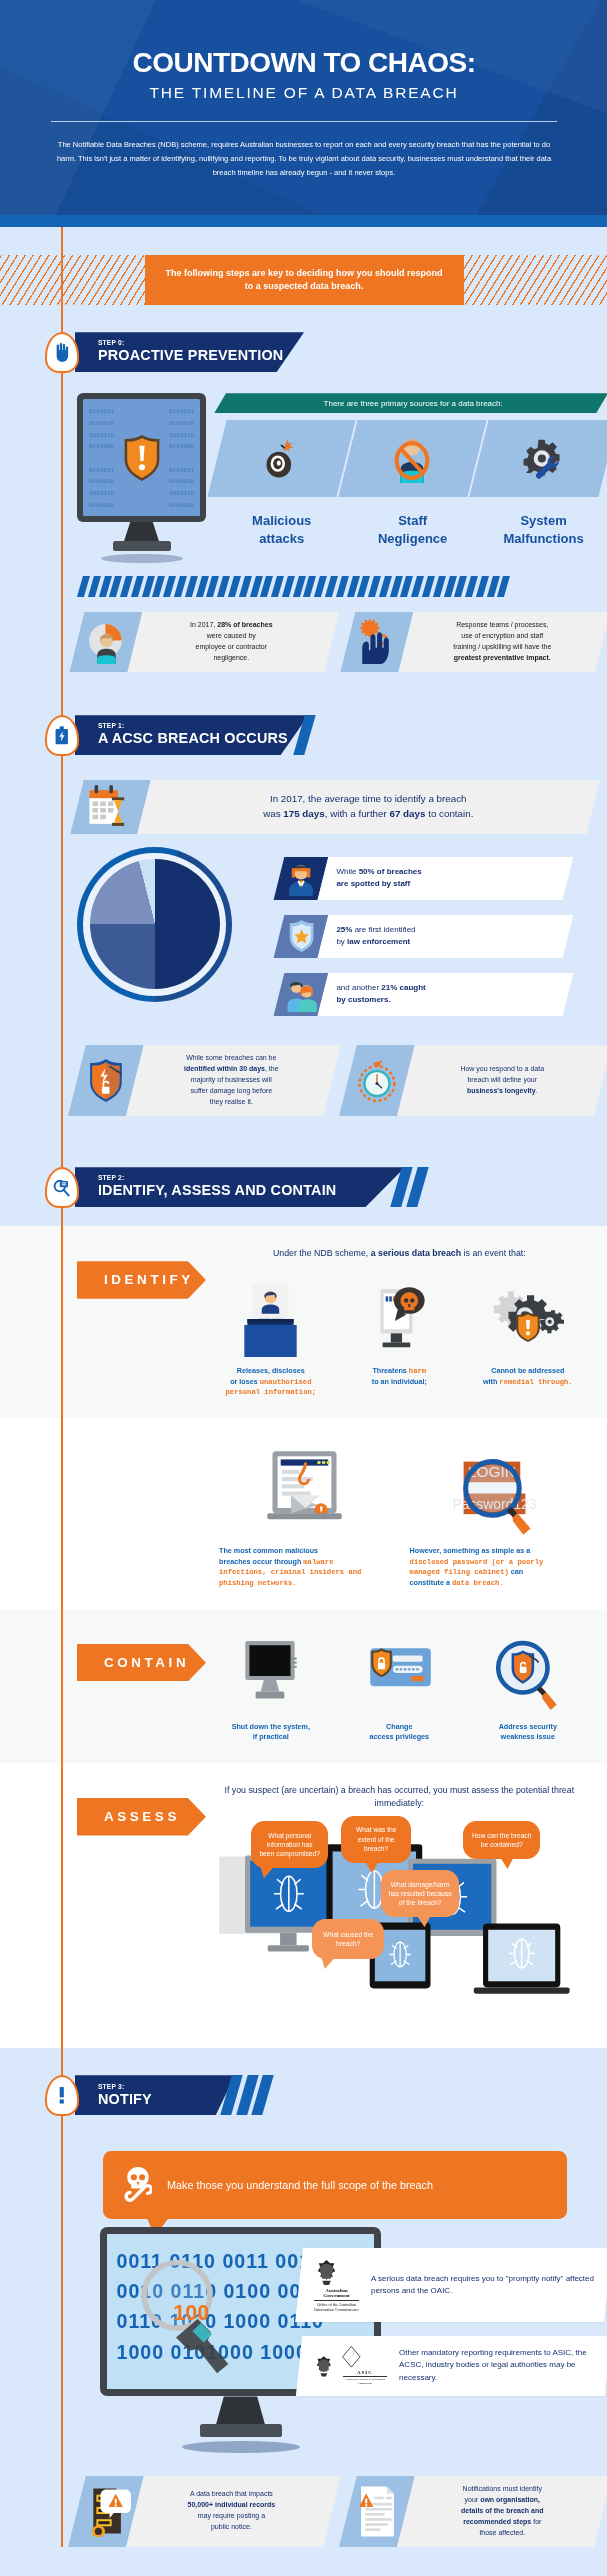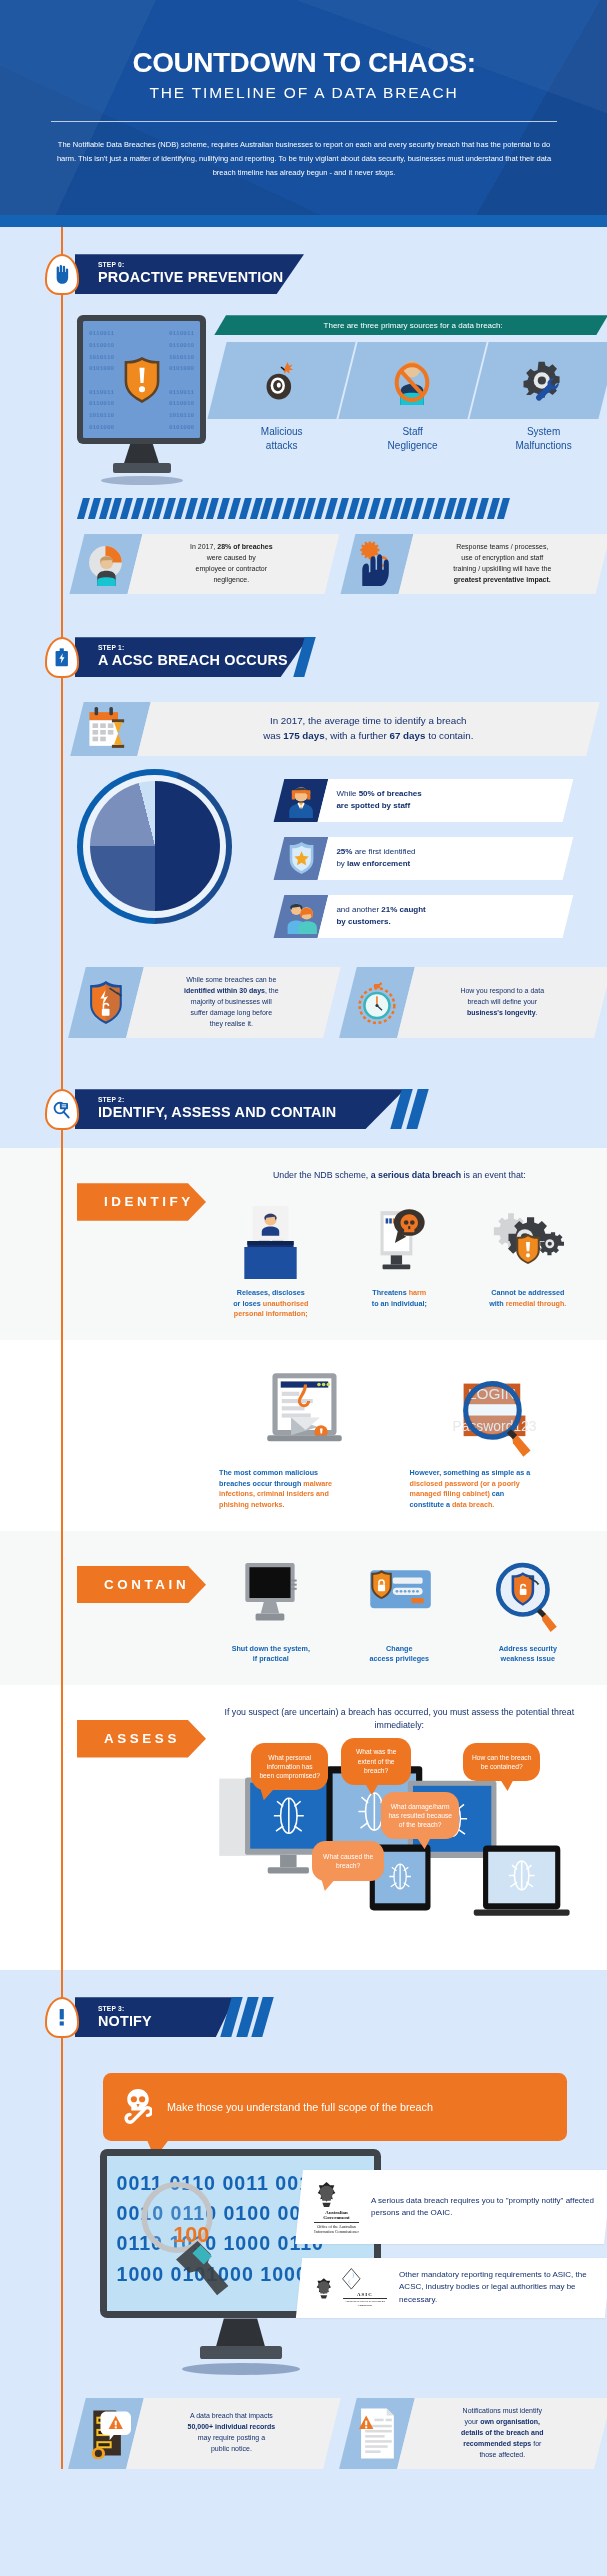--- a/index.html
+++ b/index.html
@@ -80,21 +80,21 @@
   .mon-shadow { width:82px; height:9.3px; background:#9fb3cf; border-radius:50%; margin:3.1px auto 0; }
 
   .src-right { flex:1; padding-left:8.2px; }
   .src-head { background:#0f766e; color:#fff; font-size:8px; padding:5.2px 13.4px 5.7px 17.5px;
     clip-path:polygon(3% 0,100% 0,97% 100%,0 100%); text-align:center; }
   .src-items { display:flex; gap:2.1px; margin-top:7.2px; padding-left:3.1px; }
   .src-item { flex:1; text-align:center; }
   .src-tile { height:77px; background:#9cc0e4; transform:skewX(-14deg);
     display:flex; align-items:center; justify-content:center; }
   .src-tile > span { transform:skewX(14deg); display:block; }
-  .src-item p { color:#17509e; font-size:10px; font-weight:normal; line-height:1.35; margin-top:6px; }
+  .src-item p { color:#17509e; font-size:13px; font-weight:bold; line-height:1.35; margin-top:15px; }
 
   .chevron-band { display:flex; gap:3.6px; padding:13.4px 0 0 80px; }
   .chevron-band i { width:7.2px; height:20.6px; background:#1463b4; transform:skewX(-16deg); display:block; }
 
   
   .facts { display:flex; gap:11.3px; padding:15.5px 0 0 77px; }
   .fact { display:flex; flex:1; margin-right:5.2px; }
   .fact .f-ico { width:58px; flex:none; background:#9cc0e4; transform:skewX(-14deg);
     display:flex; align-items:center; justify-content:center; }
   .fact .f-ico > span { transform:skewX(14deg); }
@@ -147,21 +147,21 @@
     clip-path:polygon(0 0, 86% 0, 100% 50%, 86% 100%, 0 100%); }
   .tag::after{ content:""; position:absolute; left:5.2px; bottom:-8.2px; width:62px; height:8.2px;
     background:#c75c18; clip-path:polygon(0 0,100% 0,86% 100%,0 100%); }
   .band-body { flex:1; padding:0 20.6px 0 5.2px; }
   .band-lead { text-align:center; font-size:8.8px; color:#14306e; line-height:1.5; padding:3.1px 10.3px 11.3px; }
   .band-lead b { font-weight:bold; }
   .triple { display:flex; gap:9.3px; }
   .triple .cell { flex:1; text-align:center; }
   .cell .art { height:88px; display:flex; align-items:flex-end; justify-content:center; }
   .cell p { font-size:7.2px; line-height:1.45; margin-top:7.2px; color:#1463b4; font-weight:bold; }
-  .cell p .o { color:#ee7623; }
+  .cell p .o { color:#ee7623;font-family:Liberation Mono, monospace; }
   .duo { display:flex; gap:20.6px; justify-content:center; }
   .duo .cell { flex:1; max-width:170px; }
 
   
   .notify-bubble { margin:24px 0 0 103px; width:464px; background:#ee7623; border-radius:8.2px;
     display:flex; align-items:center; gap:15.5px; padding:14.4px 20.6px; position:relative; }
   .notify-bubble p { color:#fff; font-size:10.8px; }
   .notify-bubble::after{ content:""; position:absolute; left:44px; bottom:-17.5px; width:21.6px; height:18.5px;
     background:#ee7623; clip-path:polygon(0 0,100% 0,36% 100%); }
 
@@ -196,20 +196,27 @@
     <h1>COUNTDOWN TO CHAOS:</h1>
     <h2>THE TIMELINE OF A DATA BREACH</h2>
     <div class="rule"></div>
     <p>The Notifiable Data Breaches (NDB) scheme, requires Australian businesses to report on each and every security breach that has the potential to do harm. This isn't just a matter of identifying, nullifying and reporting. To be truly vigilant about data security, businesses must understand that their data breach timeline has already begun - and it never stops.</p>
   </section>
   <div class="hero-band"></div>
 
   <section class="sec bg-pale">
     <div class="spine"></div>
 
+    <div class="intro-wrap">
+      <div class="hatch"></div>
+      <div class="intro-box">
+        <p>The following steps are key to deciding how you should respond to a suspected data breach.</p>
+      </div>
+      <div class="hatch"></div>
+    </div>
 
     <div class="step-row">
       <div class="step-badge">
         <svg viewBox="0 0 24 28">
           <path fill="#1463b4" d="M5 12V5a1.6 1.6 0 013.2 0v6h1V3a1.6 1.6 0 013.2 0v8h1V4a1.6 1.6 0 013.2 0v7h1V7.5a1.6 1.6 0 013.2 0V18c0 6-3.5 9-8.4 9C7.5 27 5 23 5 19z"></path>
         </svg>
       </div>
       <div class="step-bar">
         <div class="step-plate">
           <div class="s-num">STEP 0:</div>

